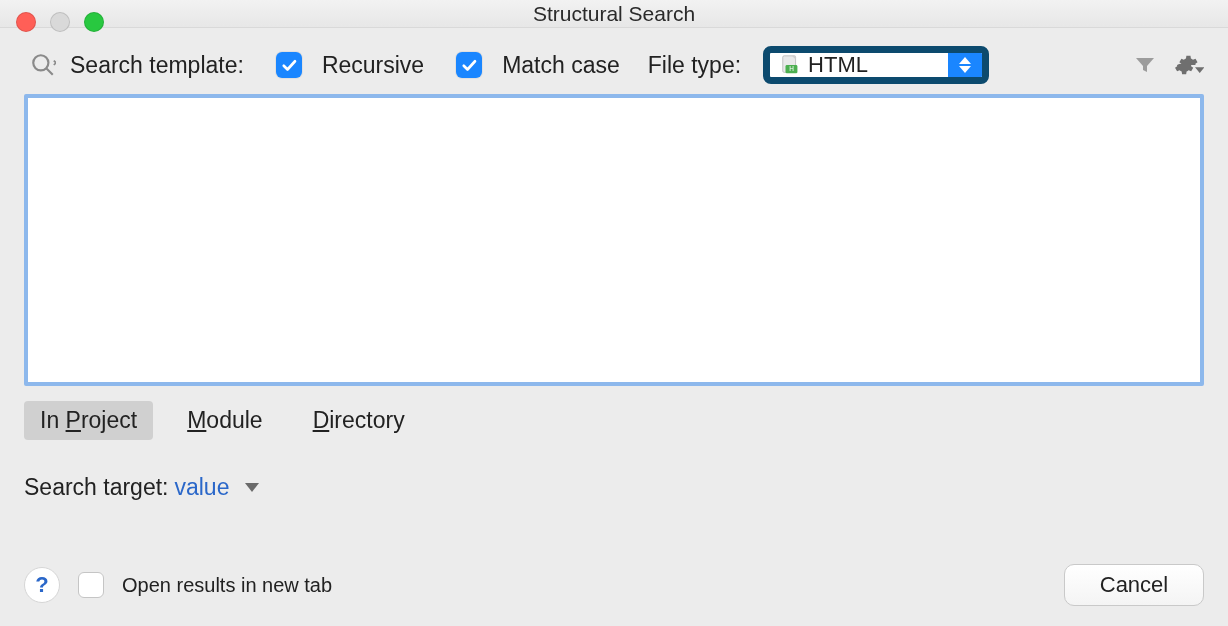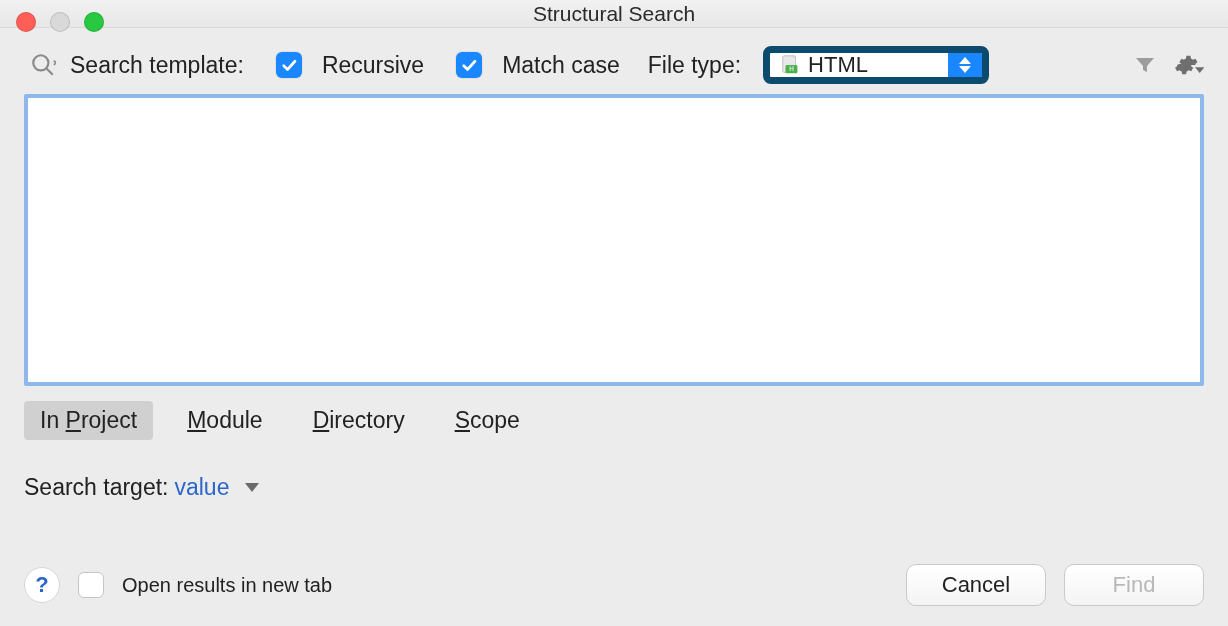--- a/index.html
+++ b/index.html
@@ -184,31 +184,29 @@
 </div>
 
 <div class="editor-wrap">
   <textarea class="editor" value="" style=""></textarea>
 </div>
 
 <div class="tabs">
   <span class="tab active">In <span class="mn">P</span>roject</span>
   <span class="tab"><span class="mn">M</span>odule</span>
   <span class="tab"><span class="mn">D</span>irectory</span>
-  <span class="tab"><span class="mn">S</span>cope</span>
 </div>
 
 <div class="targetrow">
   <span>Search target:</span>
   <span class="val">
     <span>value</span>
     <span class="triangle-down"></span>
   </span>
 </div>
 
 <div class="footer">
   <span class="help-btn">?</span>
   <span class="sq-check"></span>
   <span>Open results in new tab</span>
   <span class="spacer"></span>
   <span class="btn">Cancel</span>
-  <span class="btn disabled">Find</span>
 </div>
 
 </body></html>

